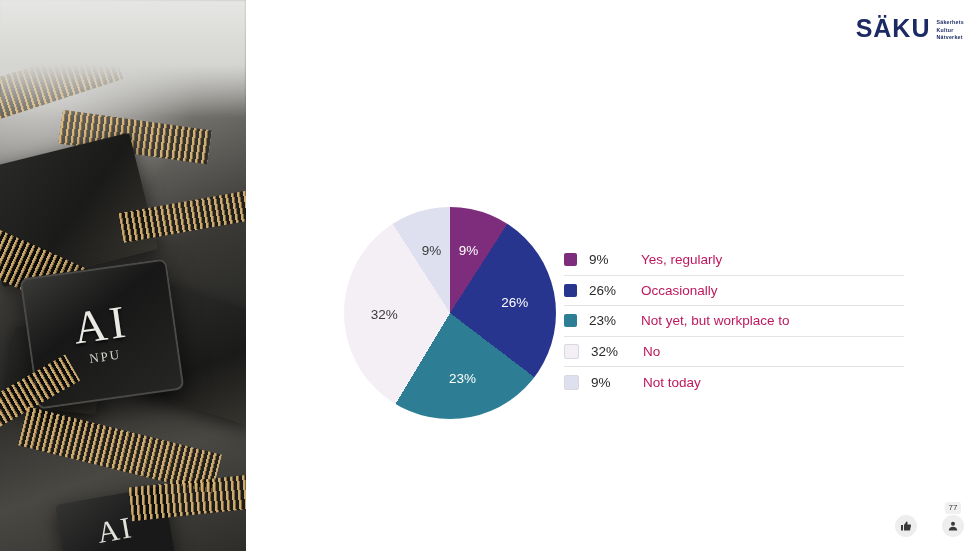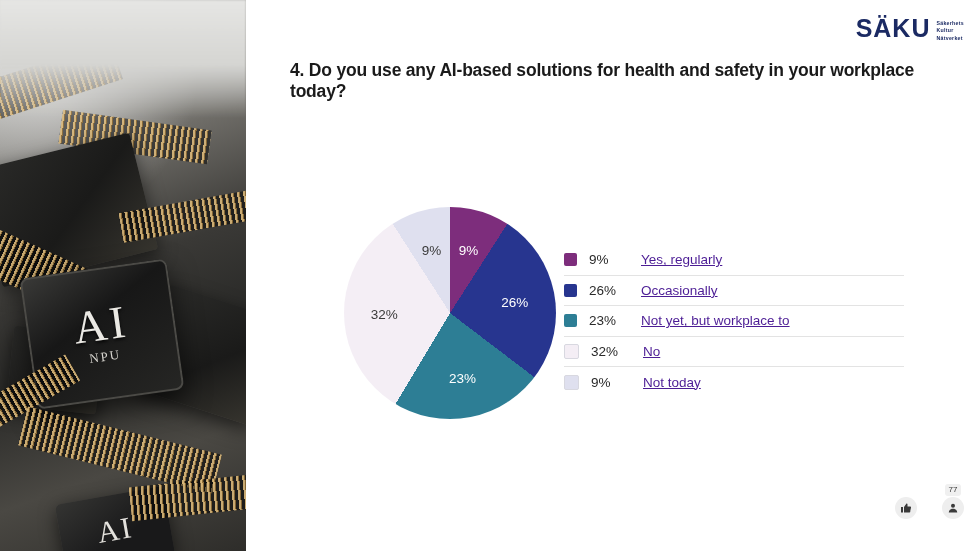--- a/index.html
+++ b/index.html
@@ -117,21 +117,21 @@
     width: 734px; height: 551px;
     background: #ffffff;
   }
 
   
   #logo {
     position: absolute;
     right: 16px;
     top: 16px;
     display: flex;
-    align-items: flex-end;
+    align-items: center;
     gap: 6px;
   }
   #logo .wordmark {
     font-family: "Liberation Sans", sans-serif;
     font-size: 25px;
     font-weight: bold;
     letter-spacing: 1px;
     color: #1b2a63;
     line-height: 1;
   }
@@ -204,29 +204,28 @@
     flex: 0 0 auto;
   }
   .legend-pct {
     width: 52px;
     margin-left: 12px;
     font-size: 13.5px;
     color: #2a2a2a;
   }
   .legend-label {
     font-size: 13.5px;
-    color: #4c1d95;
-    text-decoration: underline;
+    color: #be185d;
   }
 
   
   #bottom-controls {
     position: absolute;
     right: 16px;
-    bottom: 32px;
+    bottom: 14px;
     display: flex;
     align-items: flex-end;
     gap: 25px;
   }
   .round-btn {
     width: 22px;
     height: 22px;
     border-radius: 50%;
     background: #eeeeee;
     display: flex;
@@ -277,21 +276,20 @@
 
   <div id="logo">
     <div class="wordmark" style="color: rgb(27, 42, 99);">SÄKU</div>
     <div class="sublines">
       <span style="color: rgb(27, 42, 99);">Säkerhets</span>
       <span style="color: rgb(27, 42, 99);">Kultur</span>
       <span style="color: rgb(27, 42, 99);">Nätverket</span>
     </div>
   </div>
 
-  <div id="question">4. Do you use any AI-based solutions for health and safety in your workplace today?</div>
 
   <div id="pie-wrap">
     <div id="pie" style="background: conic-gradient(rgb(125, 45, 124) 0deg, rgb(125, 45, 124) 32.727deg, rgb(39, 53, 143) 32.727deg, rgb(39, 53, 143) 127.273deg, rgb(45, 126, 149) 127.273deg, rgb(45, 126, 149) 210.909deg, rgb(244, 238, 245) 210.909deg, rgb(244, 238, 245) 327.273deg, rgb(223, 224, 239) 327.273deg, rgb(223, 224, 239) 360deg);"></div>
     <div class="slice-label" id="lbl0" style="left: 124.515px; top: 42.9421px; transform: translate(-50%, -50%); color: rgb(255, 255, 255);">9%</div>
     <div class="slice-label" id="lbl1" style="left: 170.722px; top: 94.5878px; transform: translate(-50%, -50%); color: rgb(255, 255, 255);">26%</div>
     <div class="slice-label" id="lbl2" style="left: 118.438px; top: 170.532px; transform: translate(-50%, -50%); color: rgb(255, 255, 255);">23%</div>
     <div class="slice-label dark" id="lbl3" style="left: 40.2883px; top: 107.043px; transform: translate(-50%, -50%); color: rgb(59, 59, 59);">32%</div>
     <div class="slice-label dark" id="lbl4" style="left: 87.4845px; top: 42.9421px; transform: translate(-50%, -50%); color: rgb(59, 59, 59);">9%</div>
   </div>
 

